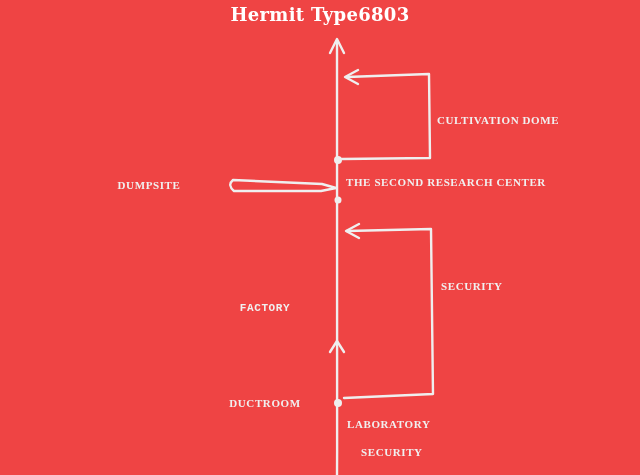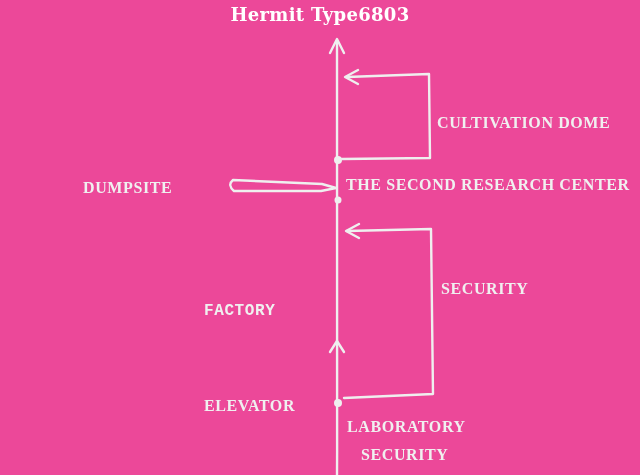--- a/index.html
+++ b/index.html
@@ -4,47 +4,47 @@
 <style>
   html, body {
     margin: 0;
     padding: 0;
     background: #000000;
   }
   .stage {
     position: relative;
     width: 640px;
     height: 475px;
-    background: #ec4899;
+    background: #ef4444;
     overflow: hidden;
     font-family: "Liberation Serif", serif;
   }
   .map-title {
     position: absolute;
     top: 4px;
     left: 0;
     width: 100%;
     text-align: center;
     font-family: "DejaVu Serif", "Liberation Serif", serif;
     font-weight: bold;
     font-size: 18px;
     letter-spacing: 0.3px;
     color: #ffffff;
   }
   .label {
     position: absolute;
     font-family: "Liberation Serif", serif;
     font-weight: bold;
-    font-size: 16px;
+    font-size: 11px;
     letter-spacing: 0.6px;
     color: #f0f0f0;
     white-space: nowrap;
   }
   .label.right-align {
-    text-align: left;
+    text-align: center;
   }
   svg.routes {
     position: absolute;
     top: 0;
     left: 0;
   }
   svg.routes path {
     fill: none;
     stroke: #efefef;
     stroke-width: 2.4;
@@ -89,19 +89,19 @@
   <div class="label" style="left:437px; top:114px;">CULTIVATION DOME</div>
 
   <div class="label" style="left:346px; top:176px;text-align:right;">THE SECOND RESEARCH CENTER</div>
 
   <div class="label right-align" style="left:83px; top:179px; width:132px;">DUMPSITE</div>
 
   <div class="label right-align" style="left:204px; top:302px; width:122px;font-family:Liberation Mono, monospace;">FACTORY</div>
 
   <div class="label" style="left:441px; top:280px;">SECURITY</div>
 
-  <div class="label right-align" style="left:204px; top:397px; width:122px;">ELEVATOR</div>
+  <div class="label right-align" style="left:204px; top:397px; width:122px;">DUCTROOM</div>
 
   <div class="label" style="left:347px; top:418px;">LABORATORY</div>
 
   <div class="label" style="left:361px; top:446px;">SECURITY</div>
 
 </div>
 
 </body></html>

